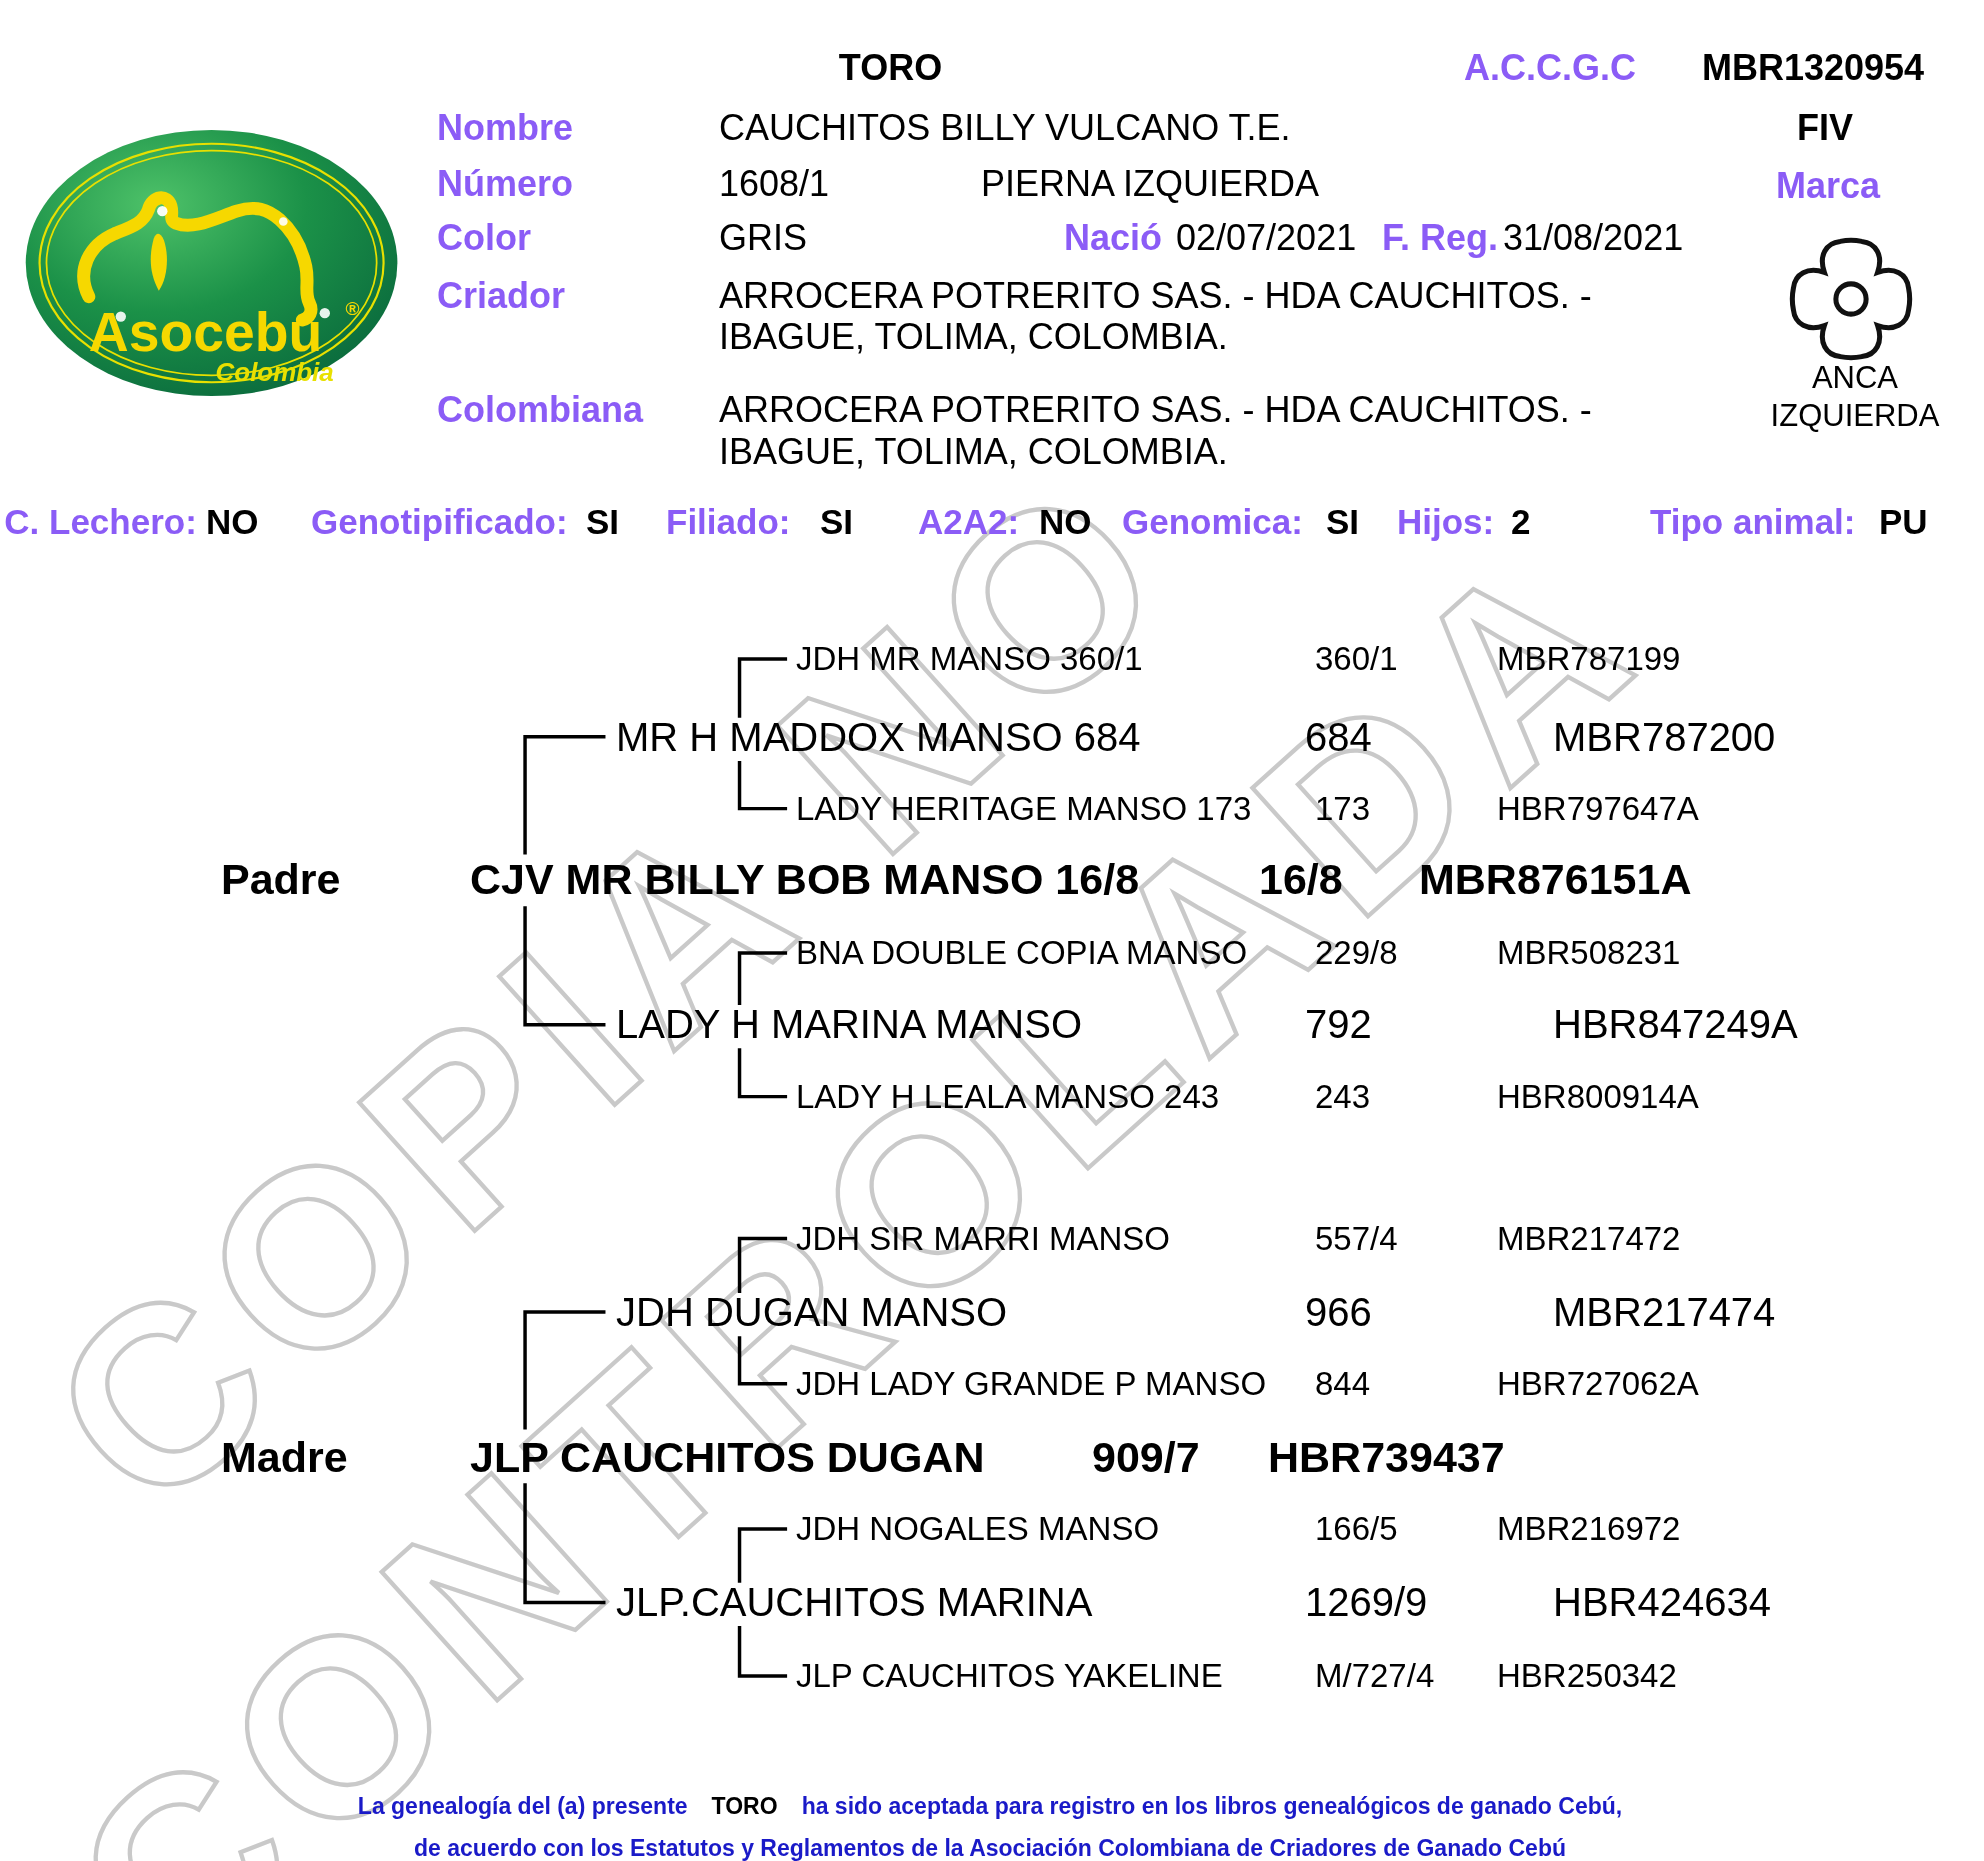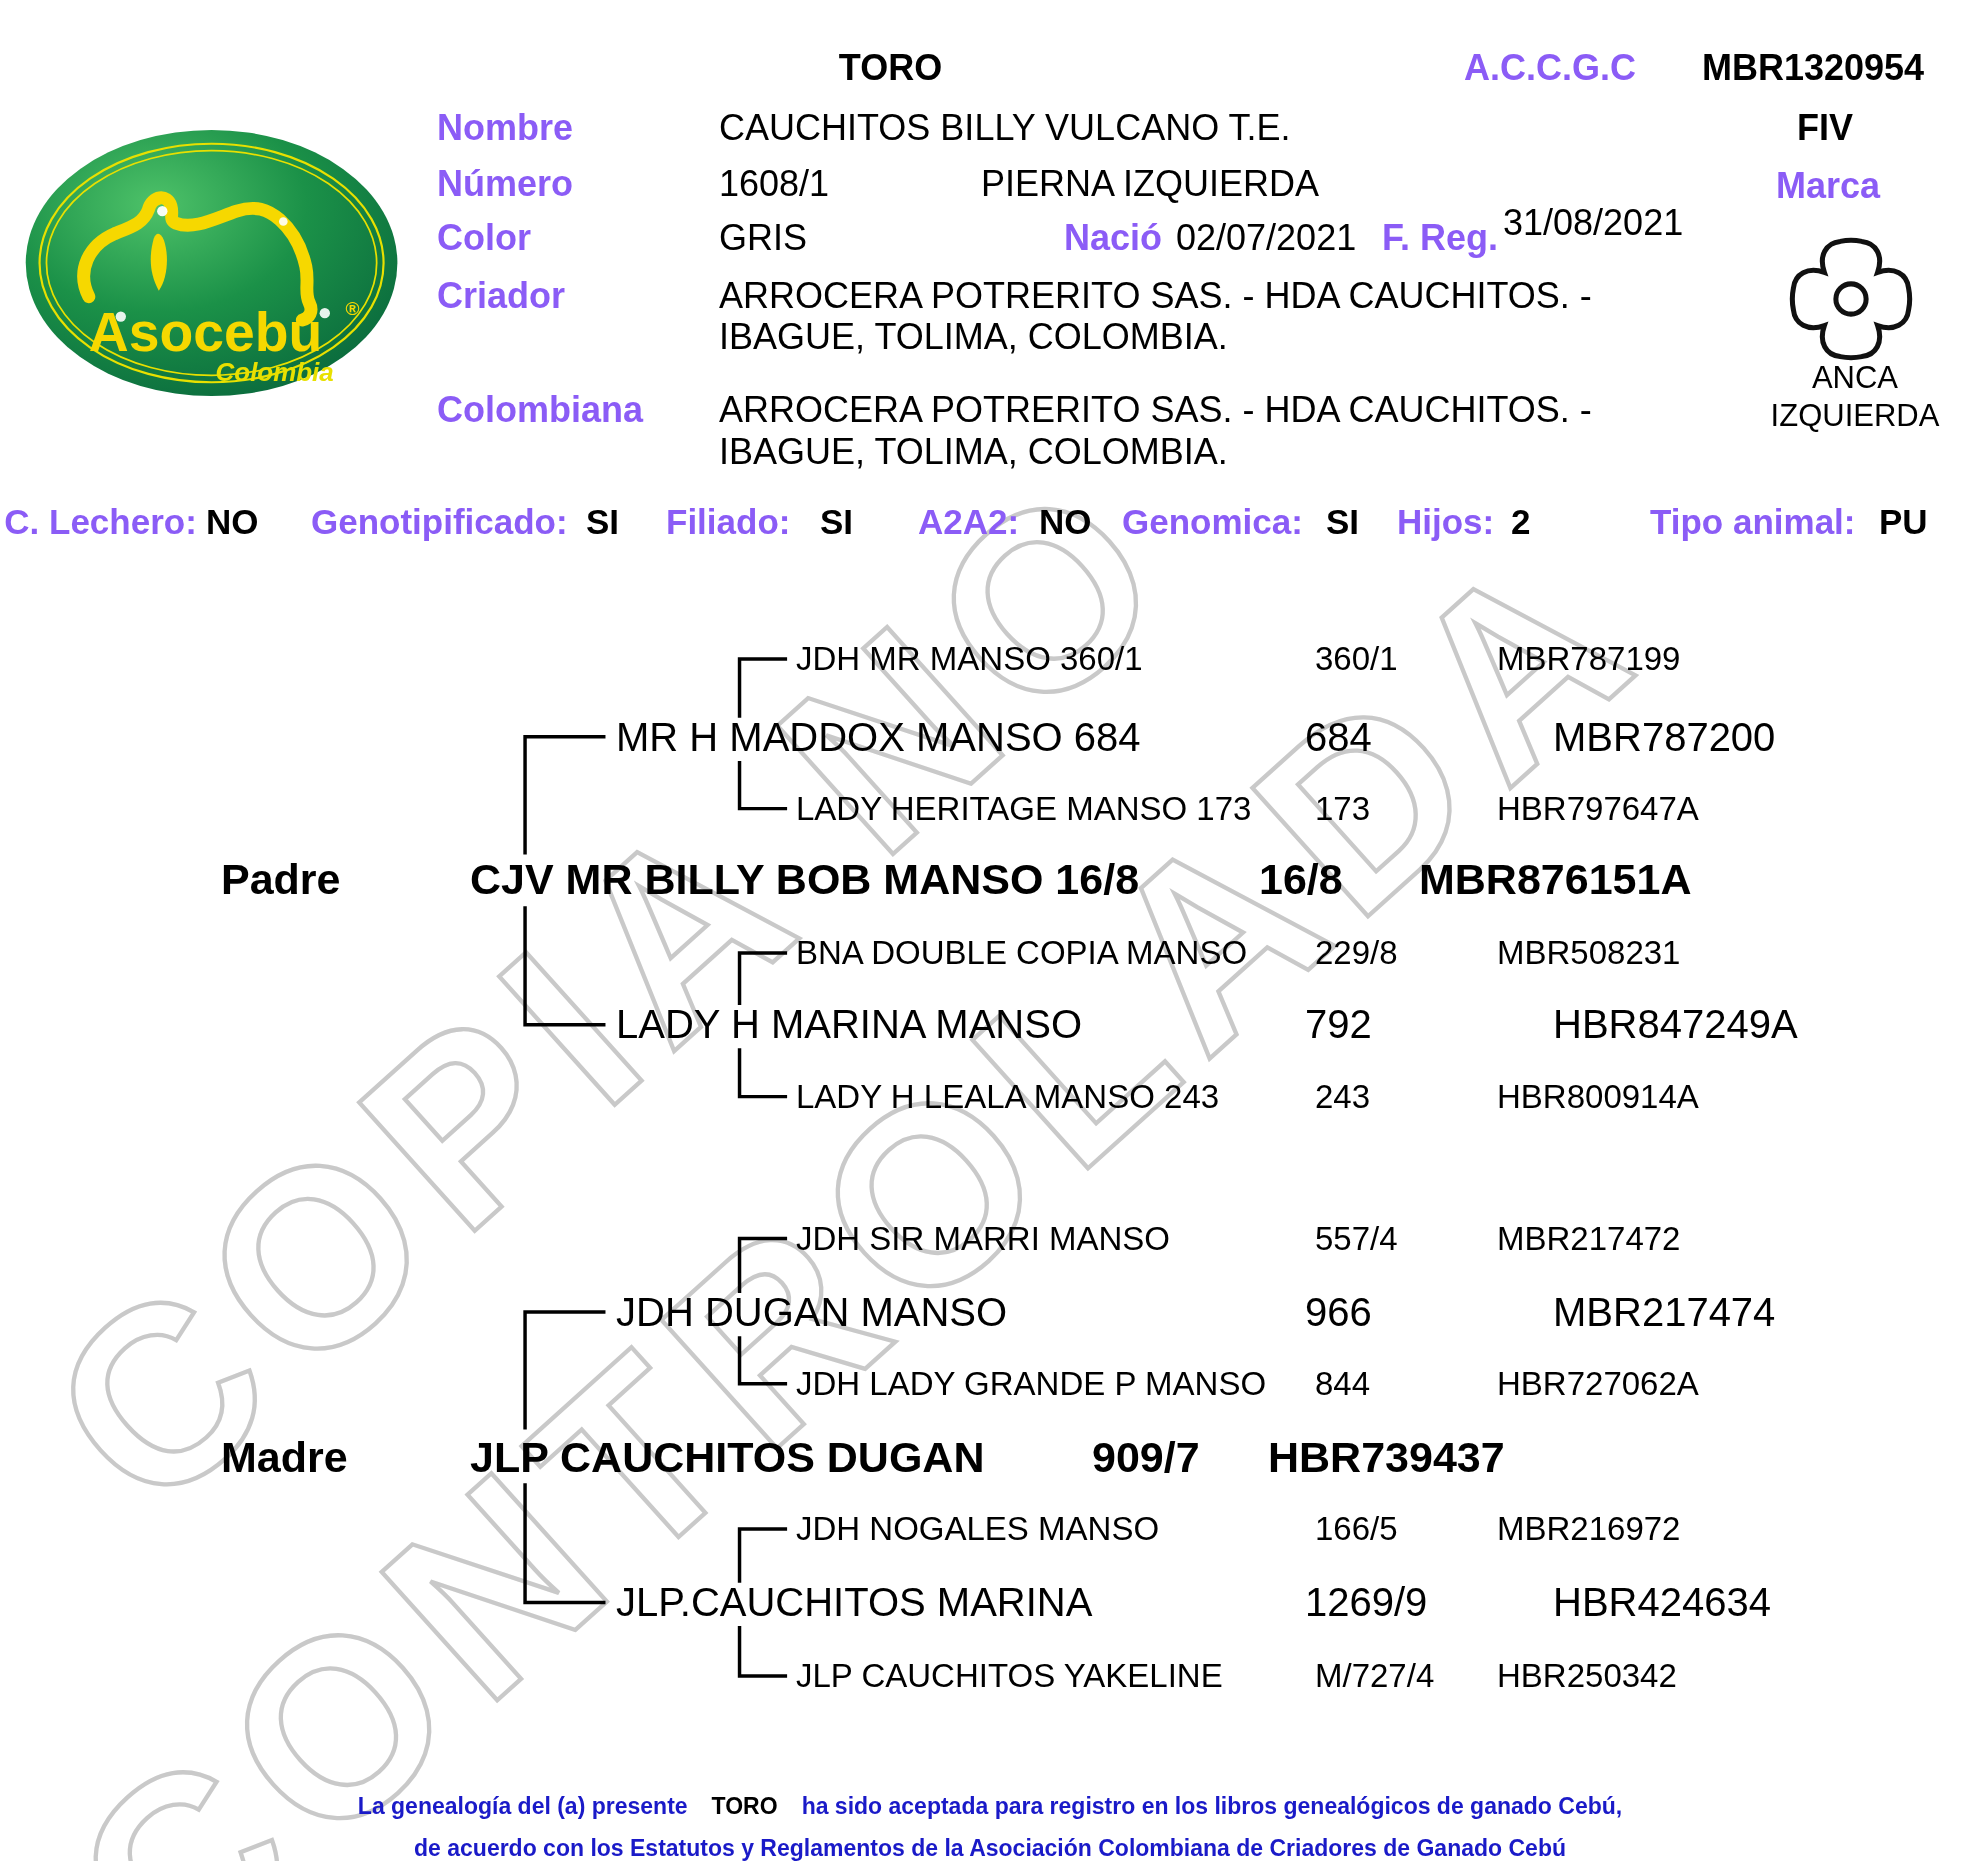--- a/index.html
+++ b/index.html
@@ -92,21 +92,21 @@
   <div class="abs h42 bold blue" style="left:437px; top:163px;">Número</div>
   <div class="abs h42" style="left:719px; top:163px;">1608/1</div>
   <div class="abs h42" style="left:981px; top:163px;">PIERNA IZQUIERDA</div>
   <div class="abs h42 bold blue" style="left:1776px; top:165px;">Marca</div>
 
   <div class="abs h42 bold blue" style="left:437px; top:217px;">Color</div>
   <div class="abs h42" style="left:719px; top:217px;">GRIS</div>
   <div class="abs h42 bold blue" style="left:1064px; top:217px;">Nació</div>
   <div class="abs h42" style="left:1176px; top:217px;">02/07/2021</div>
   <div class="abs h42 bold blue" style="left:1382px; top:217px;">F. Reg.</div>
-  <div class="abs h42" style="left:1503px; top:202px;">31/08/2021</div>
+  <div class="abs h42" style="left:1503px; top:217px;">31/08/2021</div>
 
   <div class="abs h42 bold blue" style="left:437px; top:275px;">Criador</div>
   <div class="abs h42" style="left:719px; top:275px;">ARROCERA POTRERITO SAS. - HDA CAUCHITOS.  -</div>
   <div class="abs h42" style="left:719px; top:316px;">IBAGUE, TOLIMA, COLOMBIA.</div>
 
   <div class="abs h42 bold blue" style="left:437px; top:389px;">Colombiana</div>
   <div class="abs h42" style="left:719px; top:389px;">ARROCERA POTRERITO SAS. - HDA CAUCHITOS.  -</div>
   <div class="abs h42" style="left:719px; top:431px;">IBAGUE, TOLIMA, COLOMBIA.</div>
 
   <svg class="abs" style="left:1774px; top:227px;" width="154" height="144" viewBox="0 0 200 200">

